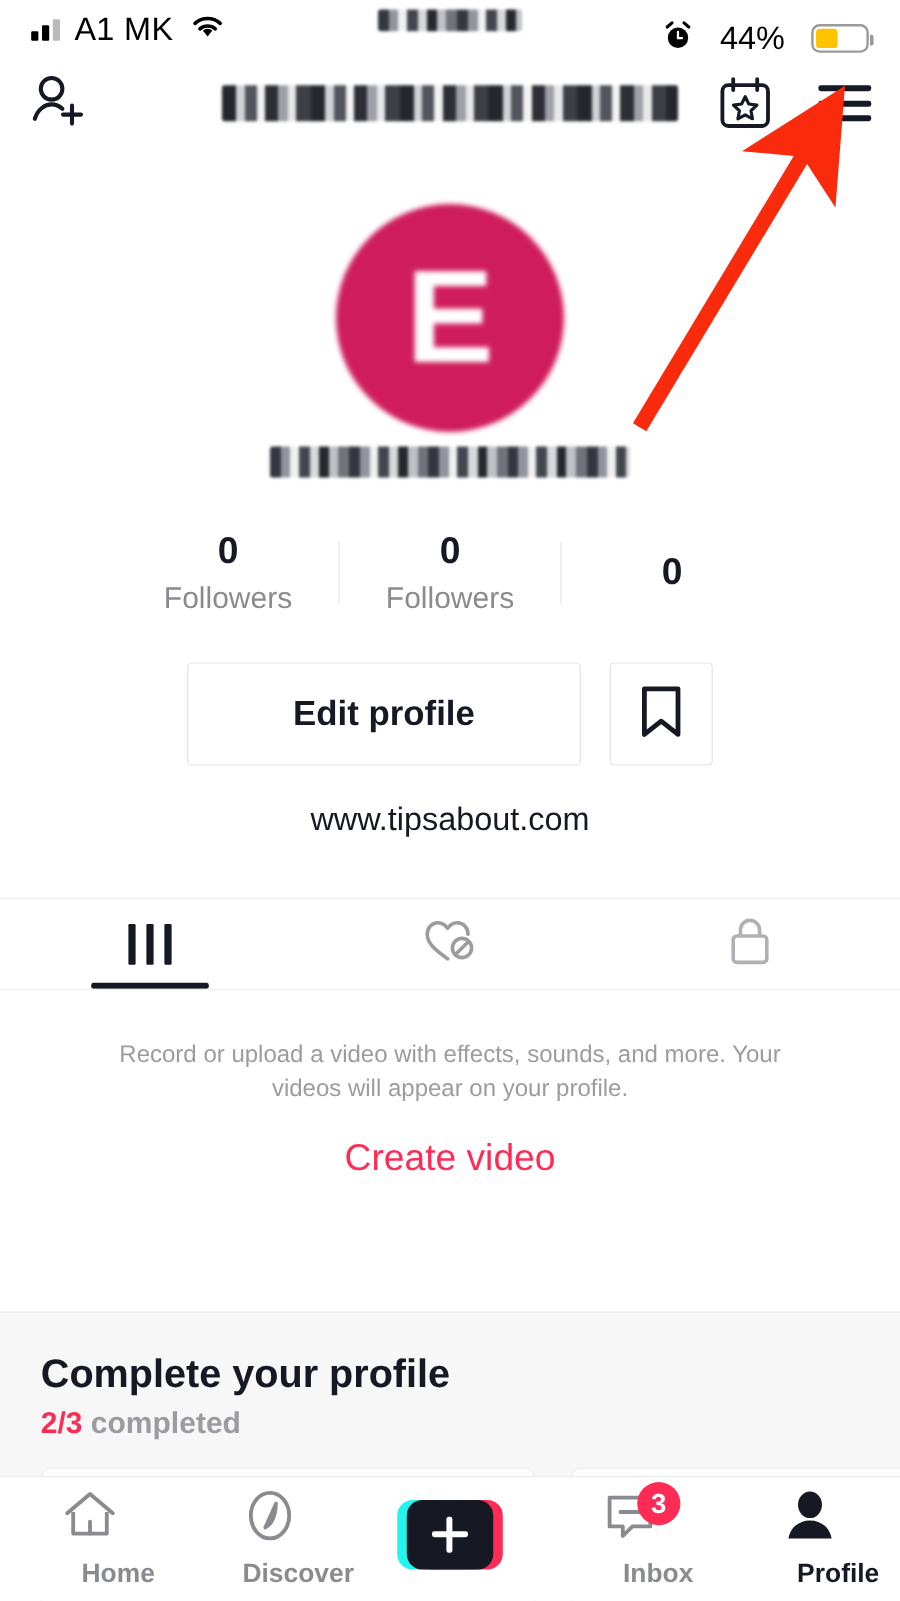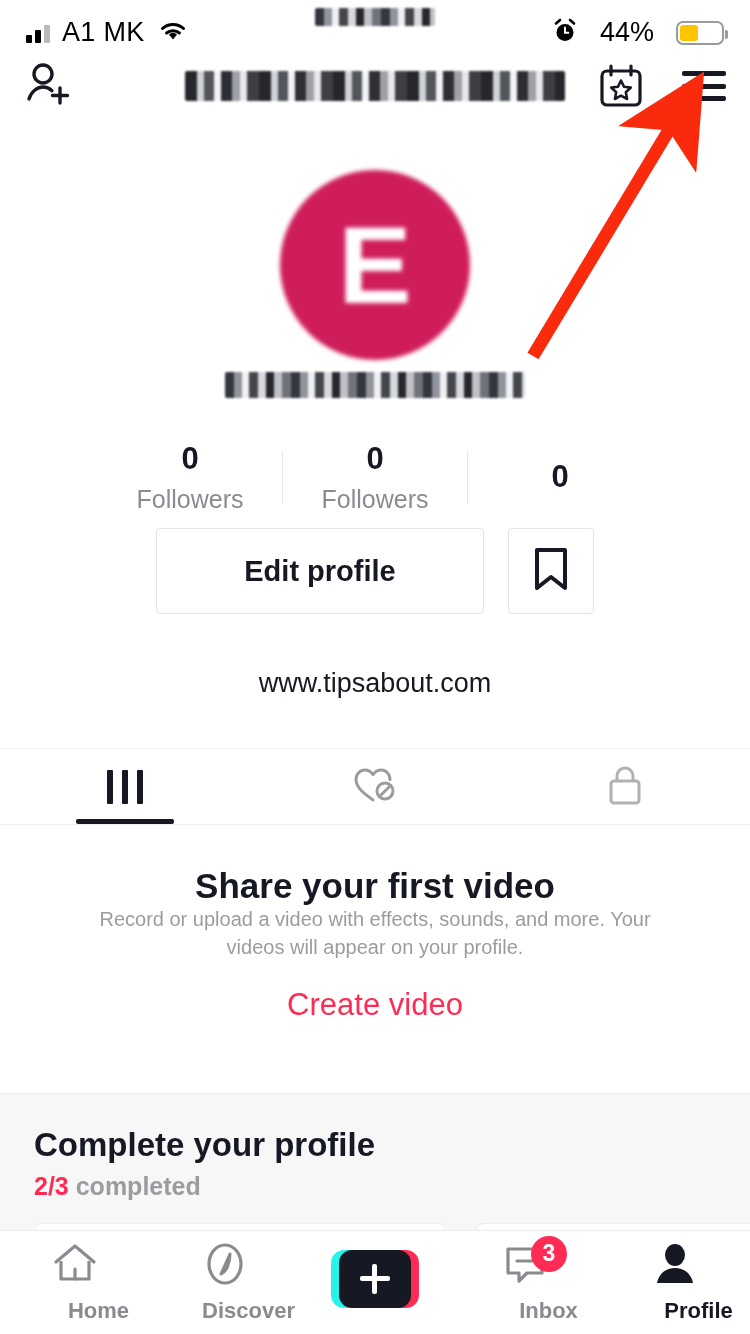--- a/index.html
+++ b/index.html
@@ -7,21 +7,21 @@
     width: 750px; height: 1334px;
     background: #ffffff;
     font-family: "Liberation Sans", sans-serif;
     overflow: hidden;
   }
   .phone { position: relative; width: 750px; height: 1334px; background: #fff; overflow: hidden; }
 
   
   .statusbar {
     position: absolute; top: 0; left: 0; width: 750px; height: 48px;
-    display: flex; align-items: flex-end; padding: 0 26px;
+    display: flex; align-items: center; padding: 0 26px;
   }
   .sb-left { display: flex; align-items: center; gap: 12px; }
   .sb-center { position: absolute; left: 0; right: 0; top: 8px; display: flex; justify-content: center; pointer-events: none; }
   .sb-right { margin-left: auto; display: flex; align-items: center; gap: 22px; margin-top: 16px; }
   .carrier { font-size: 27px; font-weight: 500; color: #000; letter-spacing: .3px; }
   .signal { display: flex; align-items: flex-end; gap: 3px; height: 20px; }
   .signal i { display: block; width: 6px; background: #000; border-radius: 1px; }
   .signal i:nth-child(1) { height: 8px; }
   .signal i:nth-child(2) { height: 13px; }
   .signal i:nth-child(3) { height: 18px; background: #b9b9b9; }
@@ -67,21 +67,21 @@
     filter: blur(2.2px);
   }
   .uname-wrap { position:absolute; top:372px; left:0; width:750px; display:flex; justify-content:center; }
 
   .stats { position:absolute; top:440px; left:0; width:750px; display:flex; justify-content:center; align-items:center; }
   .stat { width: 184px; text-align:center; }
   .stat .num { font-size: 31px; font-weight: 700; color:#161823; line-height:1.25; }
   .stat .lbl { font-size: 25px; color:#8a8b91; margin-top:6px; }
   .divider { width:1px; height:52px; background:#e5e5e6; }
 
-  .actions { position:absolute; top:528px; left:0; width:750px; display:flex; justify-content:center; gap:24px; }
+  .actions { position:absolute; top:552px; left:0; width:750px; display:flex; justify-content:center; gap:24px; }
   .btn-edit {
     width: 328px; height: 86px; border:1px solid #e3e3e4; border-radius:4px; background:#fff;
     display:flex; align-items:center; justify-content:center;
     font-size: 29px; font-weight: 700; color:#161823;
   }
   .btn-bookmark {
     width: 86px; height: 86px; border:1px solid #e3e3e4; border-radius:4px; background:#fff;
     display:flex; align-items:center; justify-content:center;
   }
   .bio { position:absolute; top:668px; left:0; width:750px; text-align:center; font-size:27px; color:#161823; }
@@ -271,21 +271,20 @@
           <rect x="5" y="18" width="28" height="22" rx="3" stroke="#b0b1b5" stroke-width="3" fill="none"></rect>
           <path d="M11 18v-5a8 8 0 0116 0v5" stroke="#b0b1b5" stroke-width="3" fill="none"></path>
         </svg>
       </span>
 
     </div>
   </div>
   <div class="tabs-sep"></div>
 
   <div class="empty">
-    <h2>Share your first video</h2>
     <p>Record or upload a video with effects, sounds, and more. Your videos will appear on your profile.</p>
     <span class="cta">Create video</span>
   </div>
 
   <div class="complete">
     <h3>Complete your profile</h3>
     <div class="sub">
       <span class="frac">2/3</span>
       <span>completed</span>
     </div>

